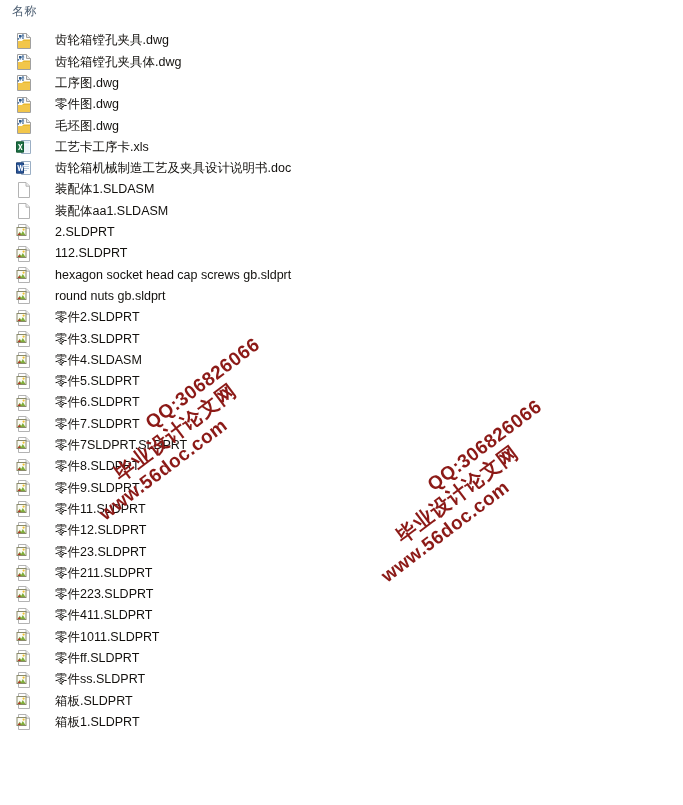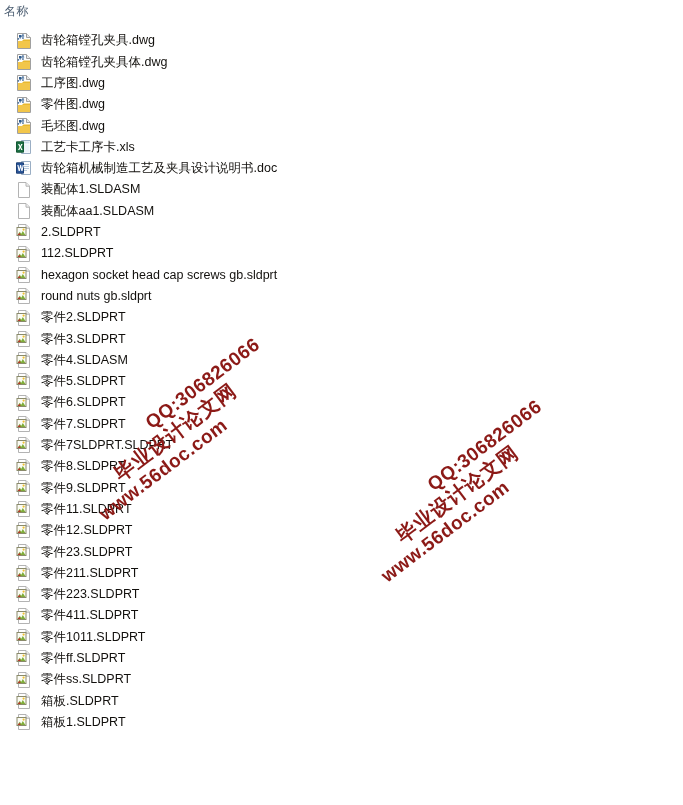--- a/index.html
+++ b/index.html
@@ -12,21 +12,21 @@
     height: 805px;
     position: relative;
     overflow: hidden;
     font-family: "Liberation Sans", "DejaVu Sans", sans-serif;
     -webkit-font-smoothing: antialiased;
   }
 
   
   #column-header {
     position: absolute;
-    left: 4px;
+    left: 12px;
     top: 3px;
     font-size: 12px;
     color: #4a5c70;
     letter-spacing: 0.5px;
     white-space: nowrap;
   }
 
   
   #file-list {
     position: absolute;
@@ -39,21 +39,21 @@
     height: 21.3px;
     display: flex;
     align-items: center;
     padding-left: 16px;
     box-sizing: border-box;
   }
   .file-name {
     font-size: 12.5px;
     color: #12100d;
     white-space: nowrap;
-    margin-left: 9px;
+    margin-left: 23px;
     line-height: 1;
   }
 
   
   .icon {
     position: relative;
     width: 16px;
     height: 16px;
     flex: 0 0 16px;
     display: block;

